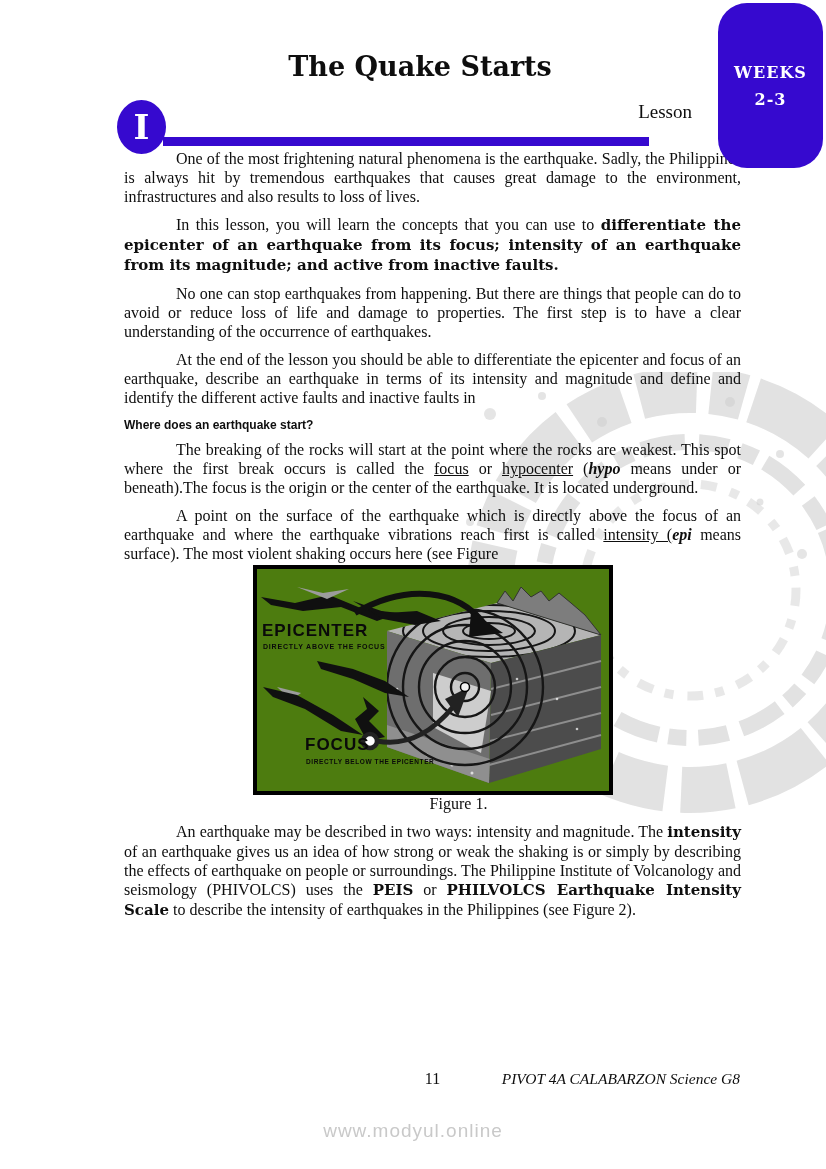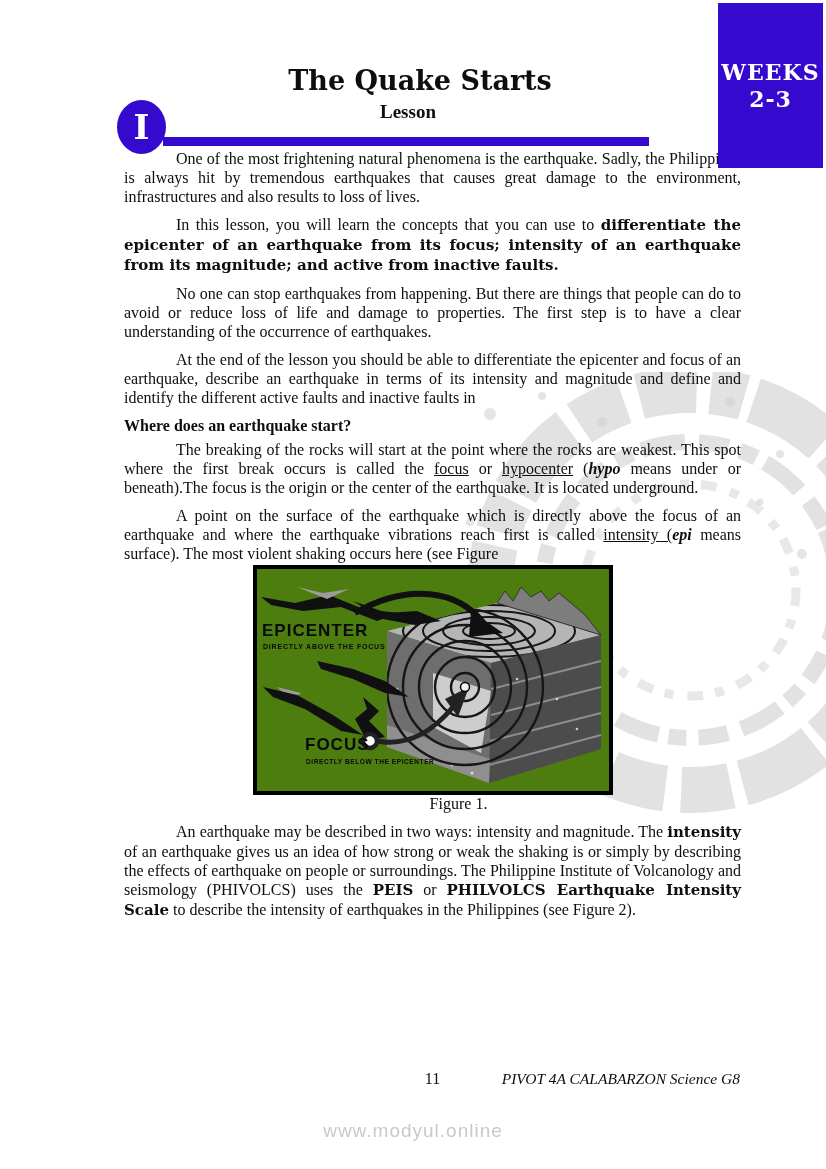--- a/index.html
+++ b/index.html
@@ -5,51 +5,52 @@
   html,body { margin:0; padding:0; background:#fff; }
   .page {
     position:relative; width:826px; height:1169px; background:#ffffff;
     font-family:"Liberation Serif", serif; color:#0e0e0e; overflow:hidden;
   }
   
   .weeks-box {
     position:absolute; left:718px; top:3px; width:105px; height:165px;
     background:#3609cf; color:#ffffff; z-index:3;
     display:flex; flex-direction:column; align-items:center; justify-content:center;
-    font-weight:bold; font-size:22px; letter-spacing:1px; line-height:27px;
+    font-weight:bold; font-size:16px; letter-spacing:1px; line-height:27px;
     font-family:"DejaVu Serif", serif;
+    border-radius:29px;
   }
   .doc-title {
-    position:absolute; left:124px; top:65px; width:592px; text-align:center;
+    position:absolute; left:124px; top:51px; width:592px; text-align:center;
     font-size:27px; font-weight:bold; margin:0; z-index:2;
     font-family:"DejaVu Serif", serif;
   }
   .lesson-label {
-    position:absolute; left:124px; top:101px; width:568px; text-align:center;
-    font-size:19px; z-index:2;font-weight:bold;
+    position:absolute; left:124px; top:101px; width:568px; text-align:right;
+    font-size:19px; z-index:2;
   }
   .lesson-circle {
     position:absolute; left:117px; top:100px; width:49px; height:54px;
     background:#3609cf; border-radius:50%; color:#fff; z-index:2;
     display:flex; align-items:center; justify-content:center;
     font-size:34px; font-weight:bold; font-family:"DejaVu Serif", serif;
   }
   .blue-bar {
     position:absolute; left:163px; top:137px; width:486px; height:9px;
     background:#3609cf; z-index:2;
   }
   
   .content {
     position:absolute; left:124px; top:149px; width:617px; z-index:2;
     font-size:16px; line-height:19px; text-align:justify;
   }
   .content p { margin:0 0 9px 0; text-indent:52px; }
   .content h2 {
-    font-size:16px; line-height:19px; margin:2px 0 5px 0; text-indent:0;
-    font-weight:bold; font-family:Liberation Serif, serif;
+    font-size:12px; line-height:19px; margin:2px 0 5px 0; text-indent:0;
+    font-weight:bold; font-family:Liberation Sans, sans-serif;
   }
   .content h2.second { margin:22px 0 3px 4px; }
   .content p.no-space-after { margin-bottom:0; }
   .u { text-decoration:underline; }
   .bi { font-weight:bold; font-style:italic; }
   b { font-family:"DejaVu Serif", serif; font-size:15px;margin-top:30px; }
   
   .figure-box {
     width:352px; border:4px solid #000; margin:2px auto 0 auto;
     background:#4d7c0f; position:relative; z-index:2;

